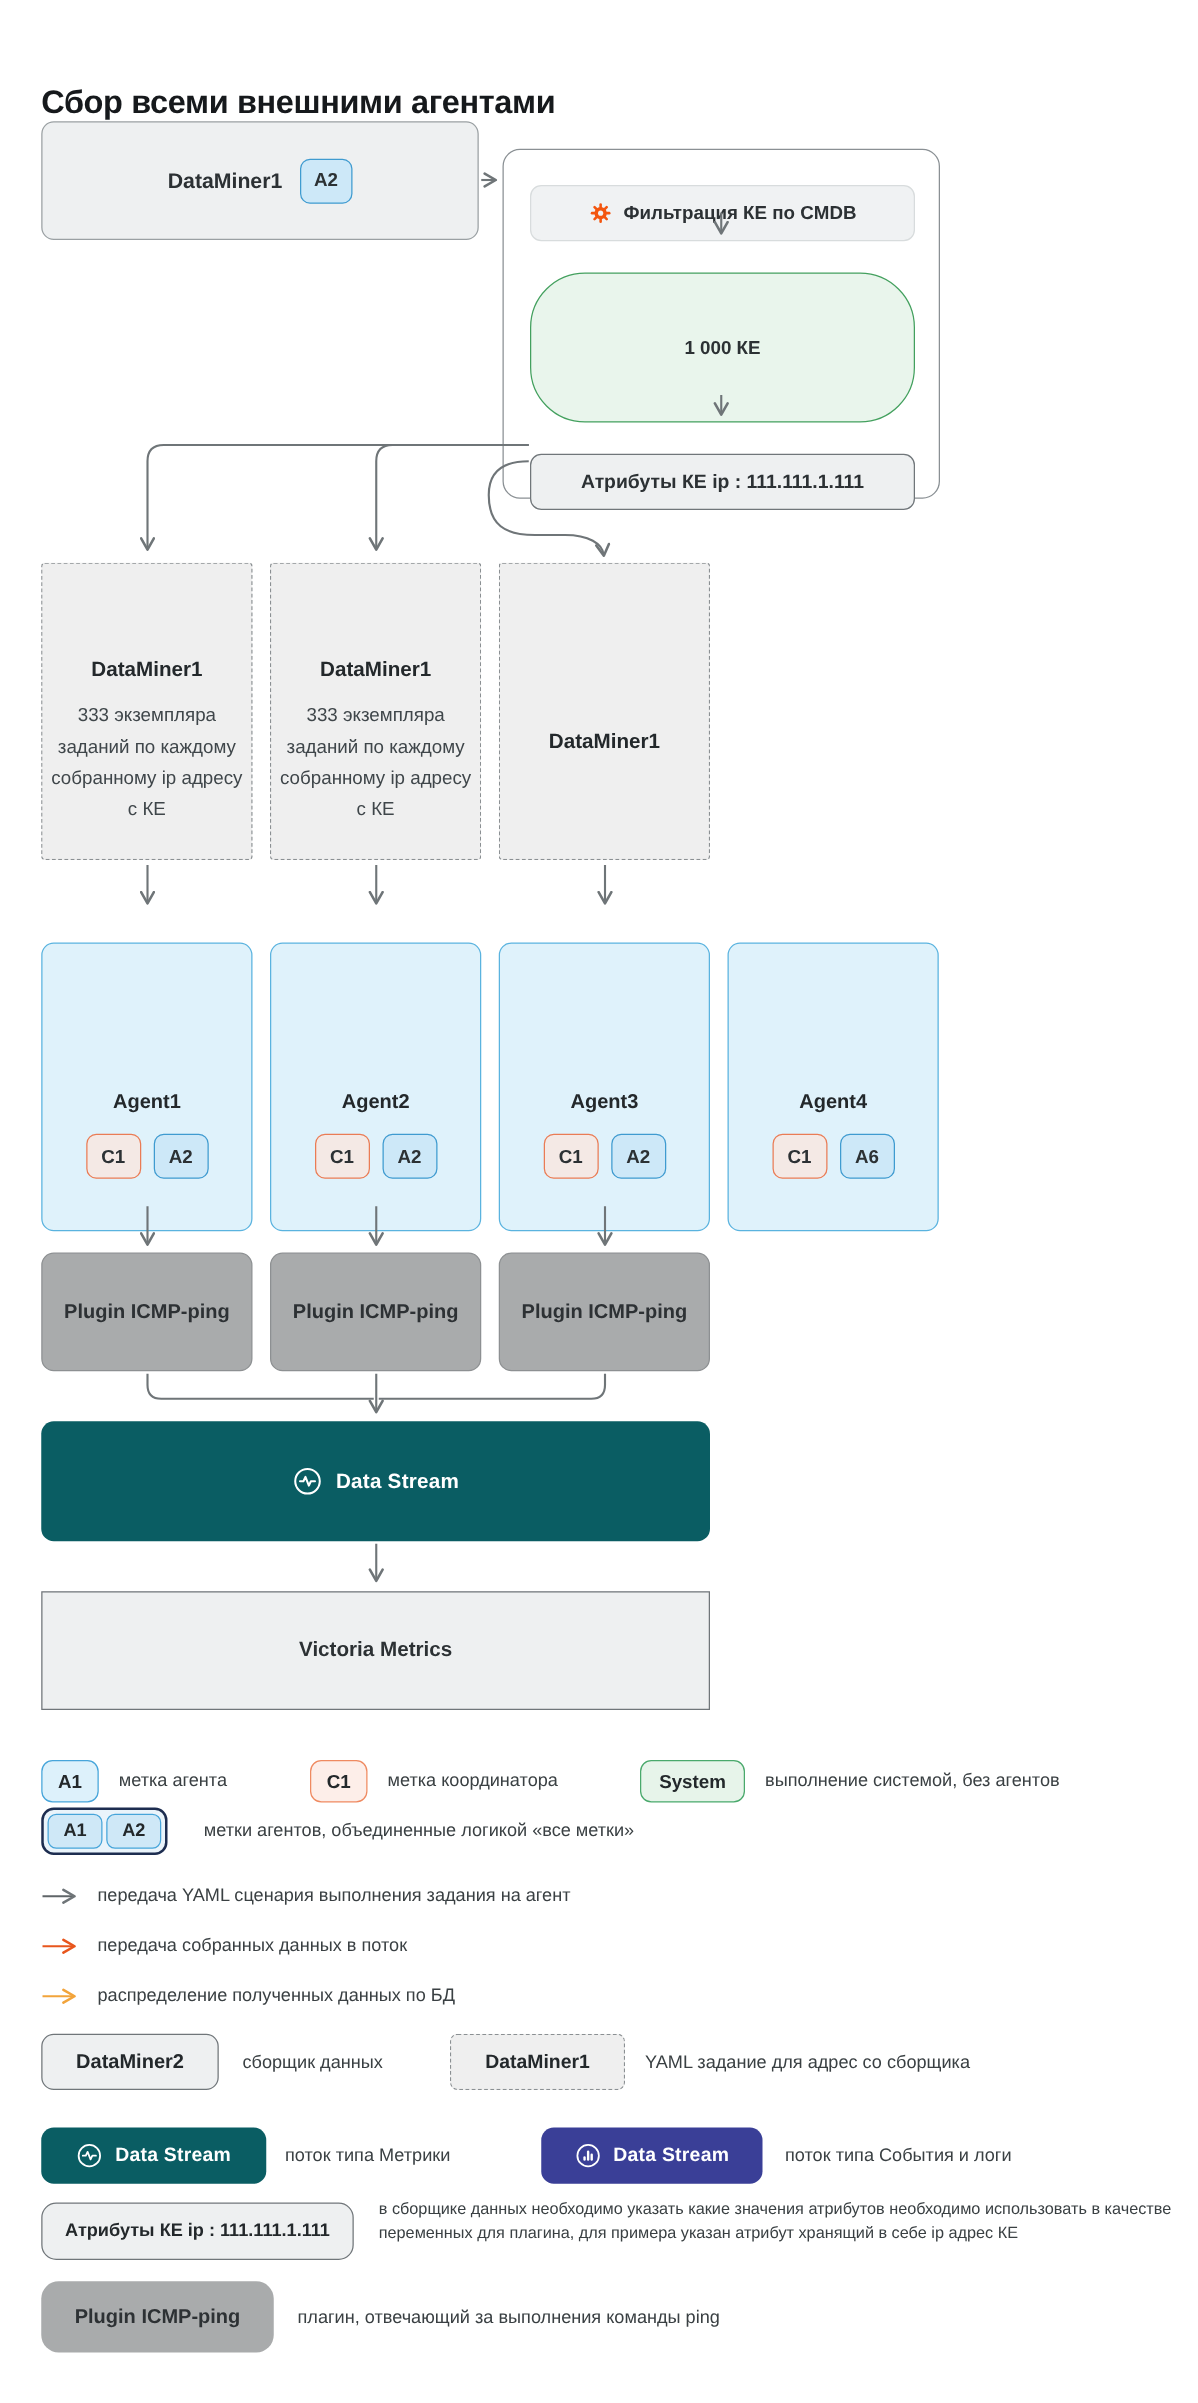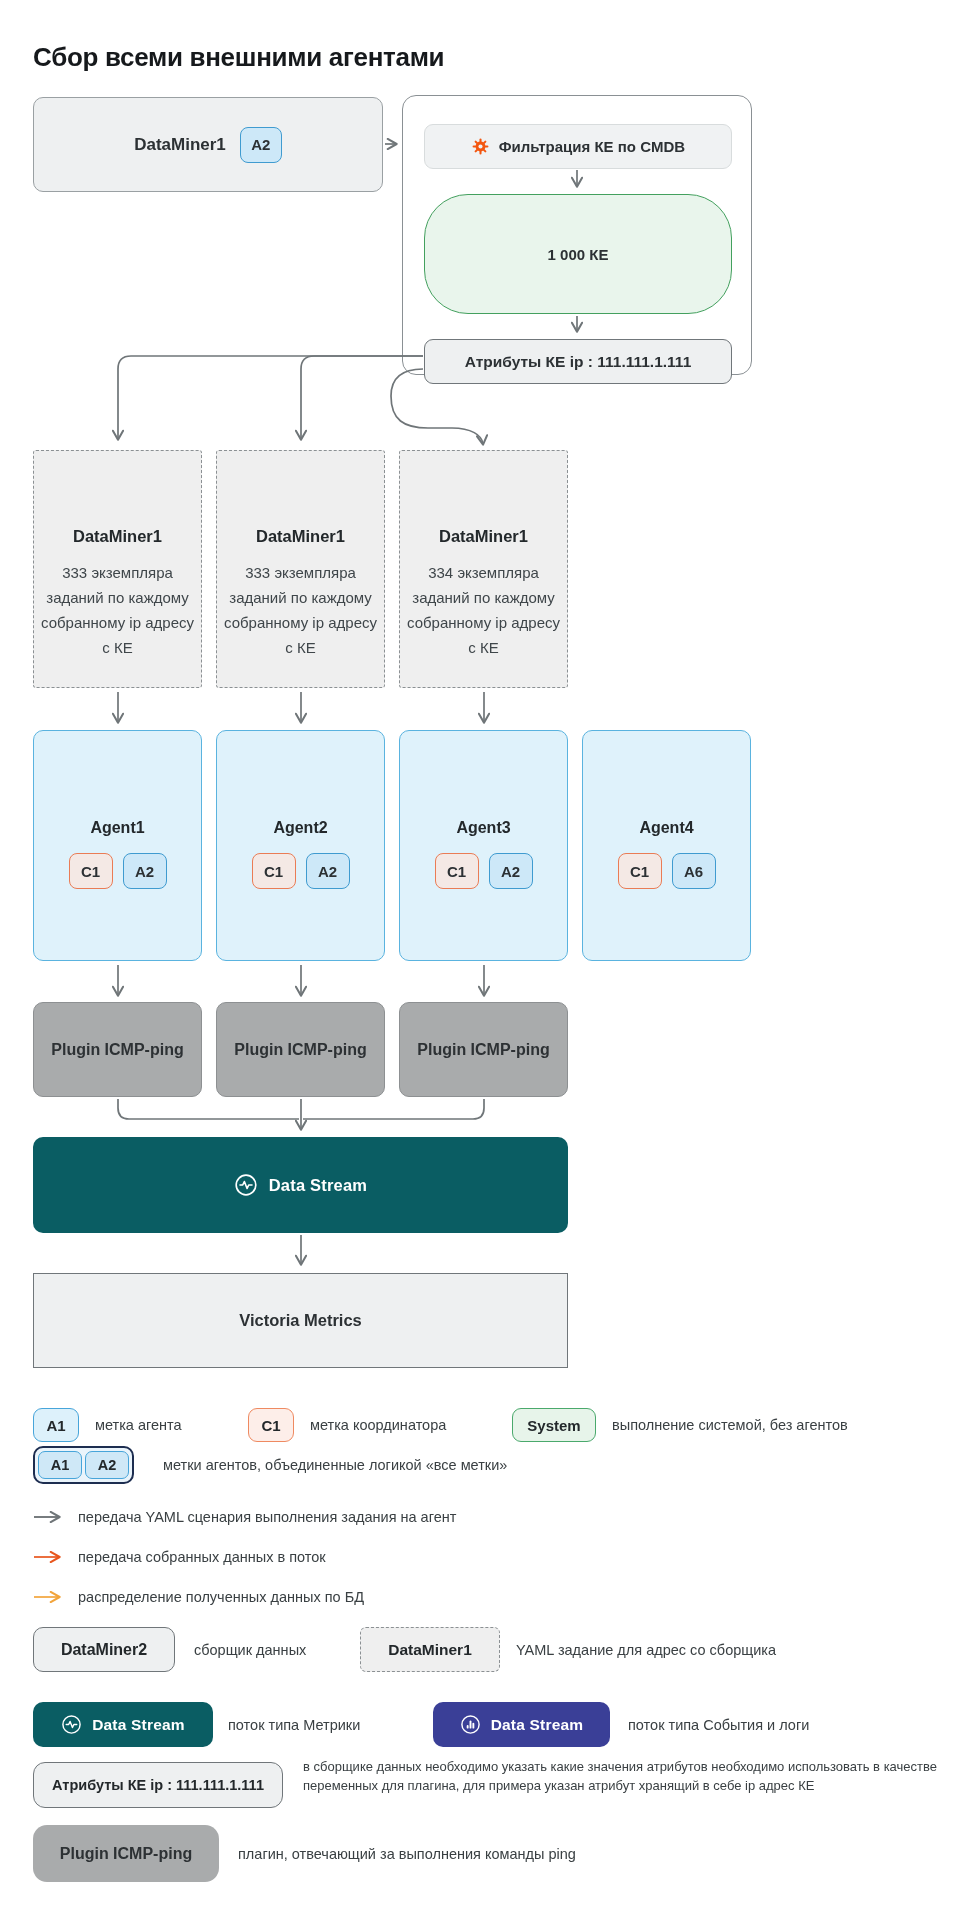--- a/index.html
+++ b/index.html
@@ -1,21 +1,21 @@
 <!DOCTYPE html>
 <html><head>
 <meta charset="utf-8">
 <style>
   * { margin:0; padding:0; box-sizing:border-box; }
   html,body { background:#ffffff; }
   body {
     width:958px; height:1922px; position:relative; overflow:hidden;
     font-family:"Liberation Sans", sans-serif; color:#3a4043;
   }
-  .abs { position:absolute; }
+  .abs { position:absolute;margin-top:24px; }
   .page-title {
     left:33px; top:42px; font-size:26px; font-weight:700; color:#16191c; letter-spacing:-0.3px;
   }
   
   .node { position:absolute; display:flex; align-items:center; justify-content:center; text-align:center; }
   .gray-node { background:#eef0f1; border:1.5px solid #9aa0a3; border-radius:10px; }
   .node-label { font-size:17px; font-weight:700; color:#2c3134; }
   .container-box { background:#ffffff; border:1.5px solid #8a9094; border-radius:14px; }
   .filter-box { background:#f0f2f3; border:1px solid #d8dcdd; border-radius:9px; gap:9px; }
   .filter-label { font-size:15px; font-weight:700; color:#2c3134; }
@@ -28,21 +28,21 @@
     width:169px; height:238px; top:450px;
   }
   .dashed-inner { width:100%; padding-top:48px; }
   .dashed-title { font-size:16.5px; font-weight:700; color:#23282b; text-align:center; }
   .dashed-body { width:158px; margin:14px auto 0; font-size:15px; line-height:25px; color:#3f464a; text-align:center; }
 
   .agent-box {
     background:#dff2fb; border:1.5px solid #5ab3df; border-radius:10px;
     width:169px; height:231px; top:730px; display:block;
   }
-  .agent-inner { padding-top:88px; text-align:center; }
+  .agent-inner { padding-top:118px; text-align:center; }
   .agent-title { font-size:16px; font-weight:700; color:#23282b; }
   .badge-row { display:flex; justify-content:center; gap:10px; margin-top:16px; }
   .badge { display:inline-flex; align-items:center; justify-content:center;
     font-size:15px; font-weight:700; color:#2c3134; border-radius:8px; }
   .badge-c { width:44px; height:36px; background:#f4e9e5; border:1.5px solid #ea7c55; }
   .badge-a { width:44px; height:36px; background:#cde8f8; border:1.5px solid #3f9bd0; }
 
   .plugin-box { background:#a9abac; border:1px solid #8d9092; border-radius:10px;
     width:169px; height:95px; top:1002px; }
   .plugin-label { font-size:16px; font-weight:700; color:#2d3134; }
@@ -117,21 +117,20 @@
 </div>
 <div class="node dashed-box" style="left:216px;">
   <div class="dashed-inner">
     <div class="dashed-title">DataMiner1</div>
     <div class="dashed-body">333 экземпляра заданий по каждому собранному ip адресу с КЕ</div>
   </div>
 </div>
 <div class="node dashed-box" style="left:399px;">
   <div class="dashed-inner">
     <div class="dashed-title">DataMiner1</div>
-    <div class="dashed-body">334 экземпляра заданий по каждому собранному ip адресу с КЕ</div>
   </div>
 </div>
 
 <div class="abs agent-box" style="left:33px;">
   <div class="agent-inner">
     <div class="agent-title">Agent1</div>
     <div class="badge-row">
       <span class="badge badge-c">C1</span>
       <span class="badge badge-a">A2</span>
     </div>

